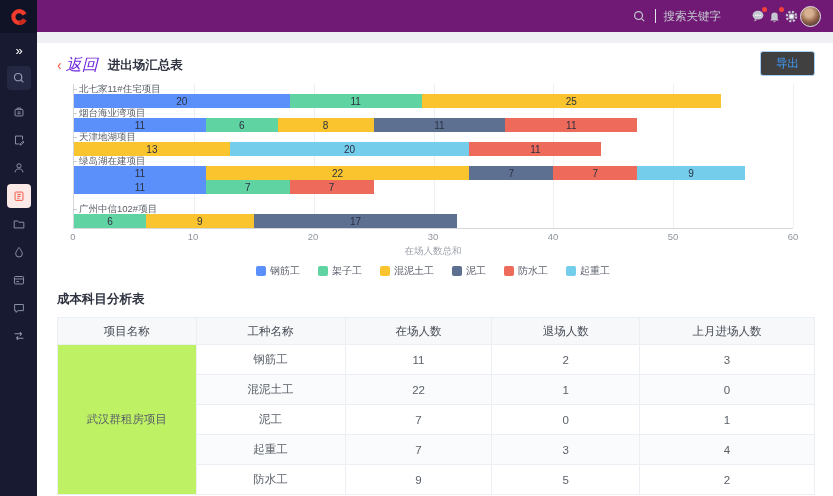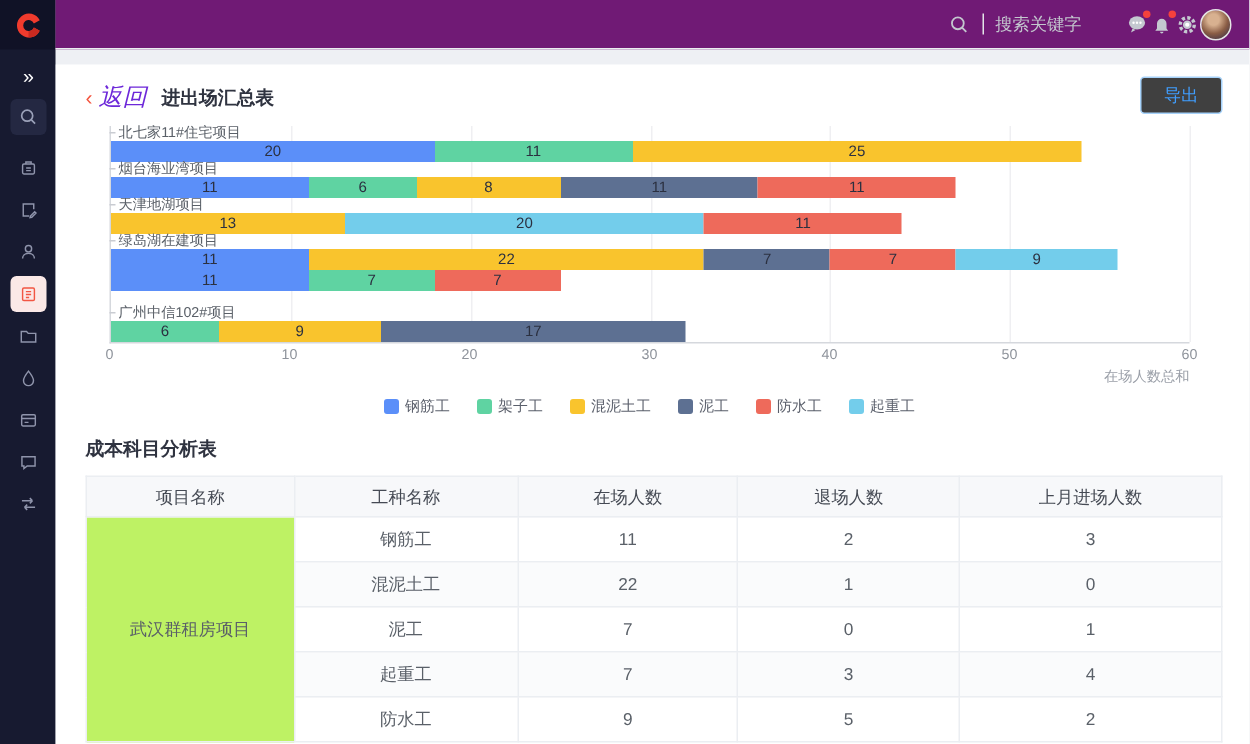--- a/index.html
+++ b/index.html
@@ -40,21 +40,21 @@
   .chart { margin-top:7px;margin-left:16px; }
   .plot { position:relative; width:720px; border-left:1px solid #d5d8dd; border-bottom:1px solid #d5d8dd; }
   .gridline { position:absolute; top:0; bottom:0; width:1px; background:#efeff2; }
   .crow { position:relative; height:24px; }
   .crow .clabel { display:block; font-size:9.5px; line-height:10px; color:#5a6068; padding-left:3px; white-space:nowrap; }
   .crow .clabel::before { content:""; display:inline-block; width:4px; height:1px; background:#c9ccd2; vertical-align:middle; margin-right:2px; margin-left:-4px; }
   .bar-track { position:relative; height:14px; display:flex; }
   .seg { height:14px; display:flex; align-items:center; justify-content:center; font-size:10px; color:#2b3040; overflow:hidden; }
   .xticks { position:relative; width:720px; height:13px; margin-top:2px; }
   .xticks span { position:absolute; transform:translateX(-50%); font-size:9.5px; color:#8f949c; }
-  .xlabel { width:720px; text-align:right; font-size:9.5px; color:#9a9fa8; margin-top:1px; }
+  .xlabel { width:720px; text-align:center; font-size:9.5px; color:#9a9fa8; margin-top:1px; }
   .legend { width:720px; display:flex; justify-content:center; gap:18px; margin-top:6px; }
   .legend .li { display:flex; align-items:center; gap:4px; cursor:pointer; }
   .legend .sw { width:10px; height:10px; border-radius:2px; }
   .legend .ln { font-size:10px; color:#5a5f6b; }
 
   
   .tbl-title { font-size:12.5px; font-weight:700; color:#2f3340; margin:13px 0 9px 0; }
   table.cost { width:100%; border-collapse:collapse; table-layout:fixed; }
   table.cost th, table.cost td { border:1px solid #ebeef2; text-align:center; font-weight:400; }
   table.cost th { height:27px; background:#f7f8fa; color:#454a54; font-size:11.5px; font-weight:500; }

